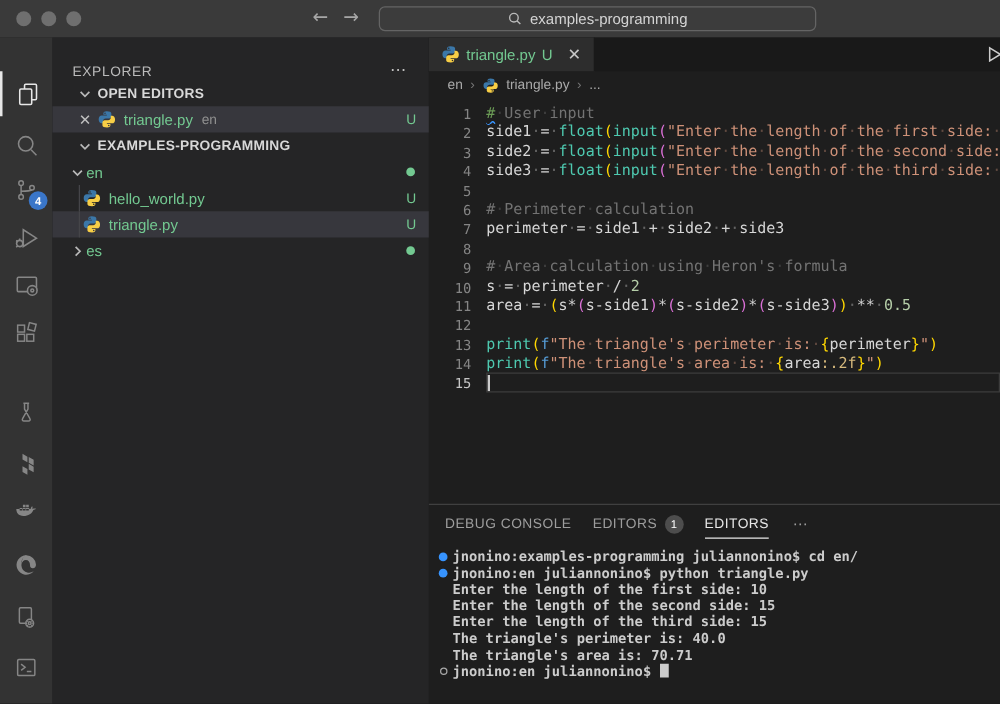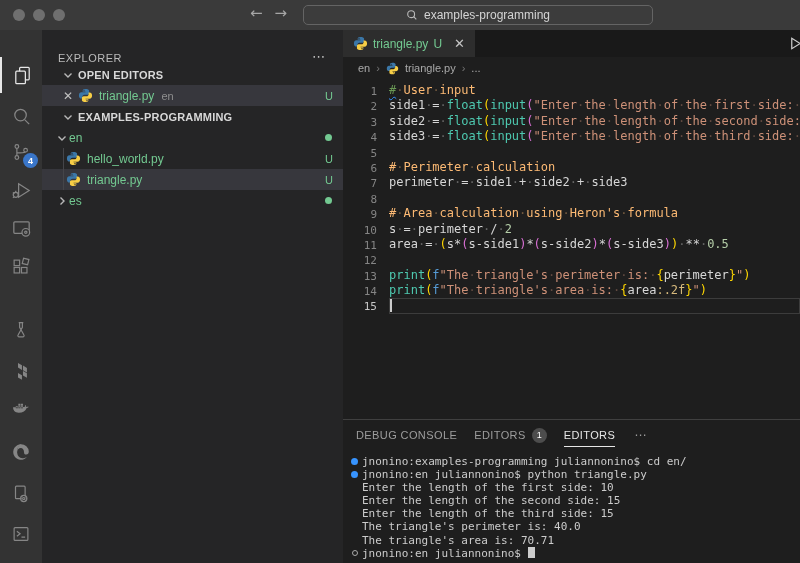--- a/index.html
+++ b/index.html
@@ -70,52 +70,52 @@
   
   .code { flex:1; padding-top:4px; font-family:"DejaVu Sans Mono","Liberation Mono",monospace;
     font-size:12px; overflow:hidden; white-space:pre; }
   .cl { position:relative; height:15.4px; line-height:15.4px; display:flex; }
   .ln { width:34px; flex:none; text-align:right; color:#858585; font-size:11px; padding-top:1px; }
   .toks { padding-left:12px; }
   .cl.active .ln { color:#c6c6c6; }
   .cl.active::after { content:""; position:absolute; left:46px; right:0; top:0; bottom:0;
     border:1px solid #3c3c3c; pointer-events:none; }
   .ws { opacity:0.38; }
-  .tok.c  { color:#fdba74; }
+  .tok.c  { color:#737373; }
   .tok.c-sq { color:#6a9955; text-decoration:underline wavy #3794ff 1px; text-underline-offset:2px; }
   .tok.v  { color:#d7d7d7; }
   .tok.o  { color:#d4d4d4; }
   .tok.fn { color:#4ec9b0; }
   .tok.kw { color:#569cd6; }
   .tok.s  { color:#ce9178; }
   .tok.n  { color:#b5cea8; }
   .tok.b1 { color:#ffd700; }
   .tok.b2 { color:#da70d6; }
   .tok.fmt{ color:#d7ba7d; }
   .cursor { display:inline-block; width:1.5px; height:13px; background:#cccccc;
     vertical-align:middle; margin-left:1px; }
 
   
-  .panel { height:144px; flex:none; border-top:1px solid #404040; display:flex; flex-direction:column; }
+  .panel { height:160px; flex:none; border-top:1px solid #404040; display:flex; flex-direction:column; }
   .panel-tabs { height:30px; flex:none; display:flex; align-items:center; padding-left:13px;
     font-size:11px; color:#9d9d9d; letter-spacing:0.4px; }
   .ptab { margin-right:17px; display:flex; align-items:center; gap:6px; height:100%; position:relative; }
   .ptab.active { color:#e7e7e7; }
   .ptab.active::after { content:""; position:absolute; left:0; right:0; bottom:3px; height:1px; background:#e7e7e7; }
   .pbadge { min-width:15px; height:15px; border-radius:50%; background:#4d4d4d; color:#ffffff;
     font-size:9px; display:flex; align-items:center; justify-content:center; letter-spacing:0; }
   .pmore { color:#9d9d9d; margin-left:2px; letter-spacing:1.5px; font-size:12px; }
   .panel-right { margin-left:auto; display:flex; align-items:center; gap:9px; padding-right:12px;
     color:#cccccc; font-size:11px; letter-spacing:0.2px; }
   .panel-right svg { stroke:currentColor; fill:none; stroke-width:1.2; }
   .plus { font-size:15px; font-weight:300; color:#cccccc; }
 
   .terminal { flex:1; padding:5px 0 0 4px; font-family:"DejaVu Sans Mono","Liberation Mono",monospace;
     font-size:11px; line-height:13.1px; color:#cccccc; overflow:hidden; white-space:pre; }
-  .t-line { display:flex; }
+  .t-line { display:flex;font-weight:bold; }
   .t-deco { width:15px; flex:none; display:flex; align-items:center; justify-content:center; }
   .t-deco .filled { width:7px; height:7px; border-radius:50%; background:#3794ff; }
   .t-deco .hollow { width:6px; height:6px; border-radius:50%; border:1px solid #a9a9a9; }
   .blockcursor { display:inline-block; width:7px; height:11px; background:#cccccc; vertical-align:-1px; }
 </style>
 </head>
 <body>
 
 <div class="titlebar">
   <div class="traffic">

